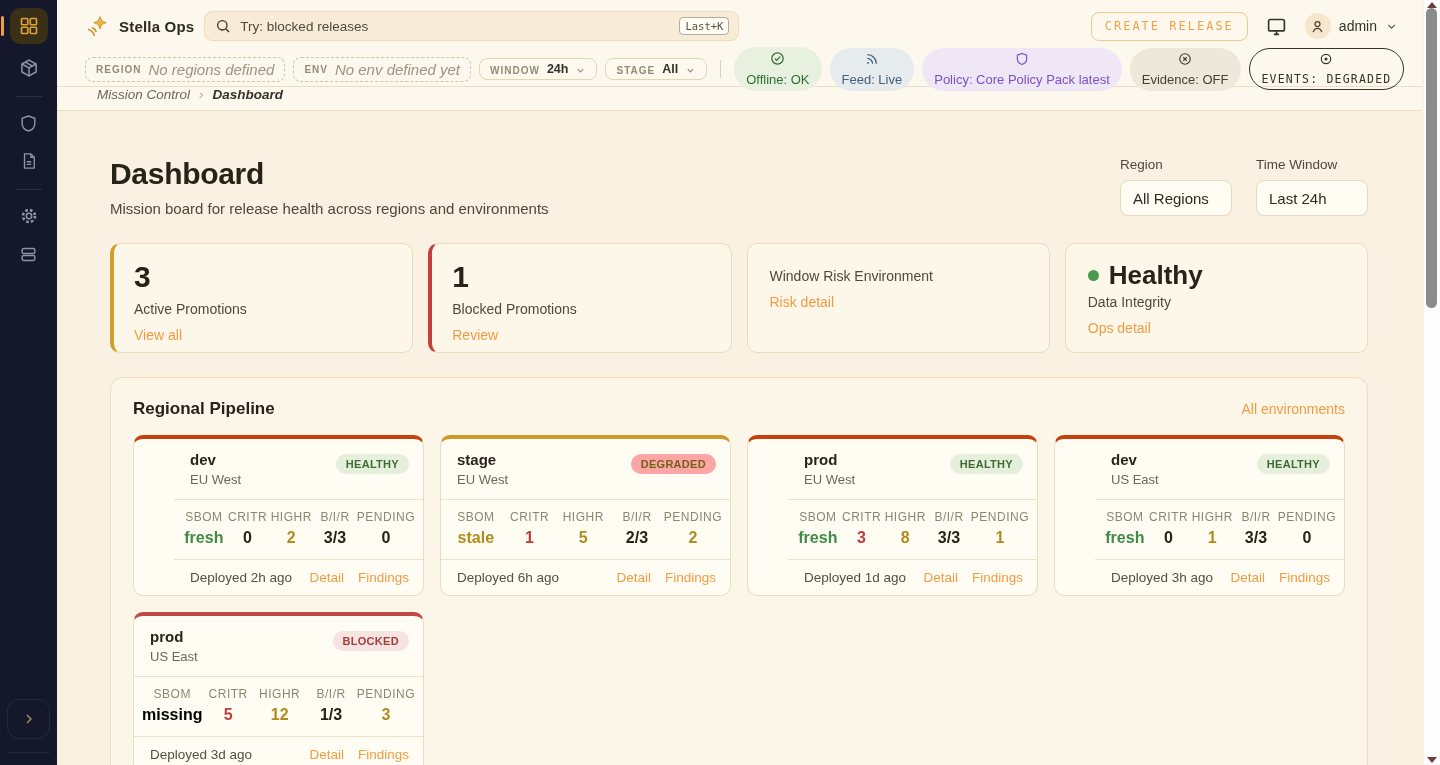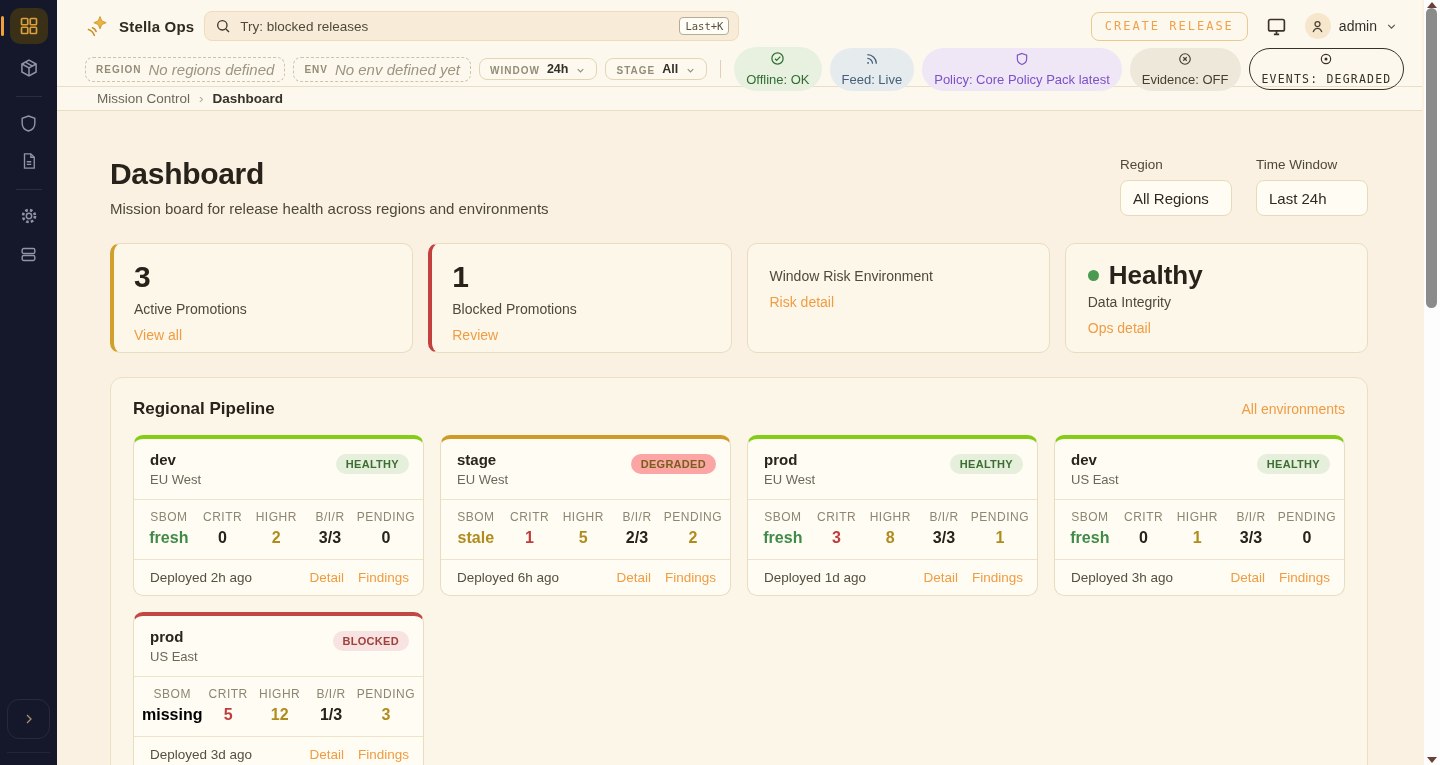--- a/index.html
+++ b/index.html
@@ -96,21 +96,21 @@
   .pill-gray { background:#eee8da; color:#453f2f; }
   .pill-outline {
     background:transparent; border:1.5px solid #393223; color:#393223;
     font-family:"DejaVu Sans Mono", monospace; font-size:11.5px; letter-spacing:1.2px;
     padding:3px 12px;
   }
 
   
   .breadcrumb {
     height:24px; background:#fdf8ee; border-bottom:1px solid #e9ddc4;
-    display:flex; align-items:center; gap:9px; padding:0 40px; font-size:13.5px;
+    display:flex; align-items:flex-start; gap:9px; padding:0 40px; font-size:13.5px;font-style:italic;
   }
   .bc-root { color:#6d675a; cursor:pointer; }
   .bc-sep { color:#b0a78f; }
   .bc-cur { color:#36312a; font-weight:600; }
 
   
   .content { padding:46px 54px 0 53px; }
   .page-head { display:flex; justify-content:space-between; margin-bottom:26px; }
   .page-title { font-size:30px; font-weight:bold; color:#27221a; letter-spacing:-.3px; }
   .page-sub { margin-top:9px; font-size:15px; color:#4e4839; }
@@ -144,21 +144,21 @@
   .panel {
     background:#fcf6e9; border:1px solid #ecdfc3; border-radius:12px;
     padding:21px 22px 22px;
   }
   .panel-head { display:flex; align-items:baseline; justify-content:space-between; }
   .panel-title { font-size:17px; font-weight:bold; color:#27221a; }
   .pipe-grid { margin-top:16px; display:grid; grid-template-columns:repeat(4,1fr); gap:16px; }
   .pipe-card {
     background:#fffcf3; border:1px solid #e9dcc0; border-radius:10px; overflow:hidden;
   }
-  .pipe-card.a-green { border-top:4px solid #84cc16; }
+  .pipe-card.a-green { border-top:4px solid #c2410c;padding-left:40px; }
   .pipe-card.a-amber { border-top:4px solid #d09a28; }
   .pipe-card.a-red { border-top:4px solid #c24846; }
   .pc-head { padding:12px 14px 12px 16px; position:relative; }
   .pc-name { font-size:15px; font-weight:bold; color:#2a251c; }
   .pc-region { font-size:13px; color:#6d675a; margin-top:4px; }
   .pc-badge {
     position:absolute; right:14px; top:15px; border-radius:999px; padding:4px 10px;
     font-size:11px; font-weight:bold; letter-spacing:.3px;
   }
   .b-green { background:#e5efdb; color:#3c6e33; }

